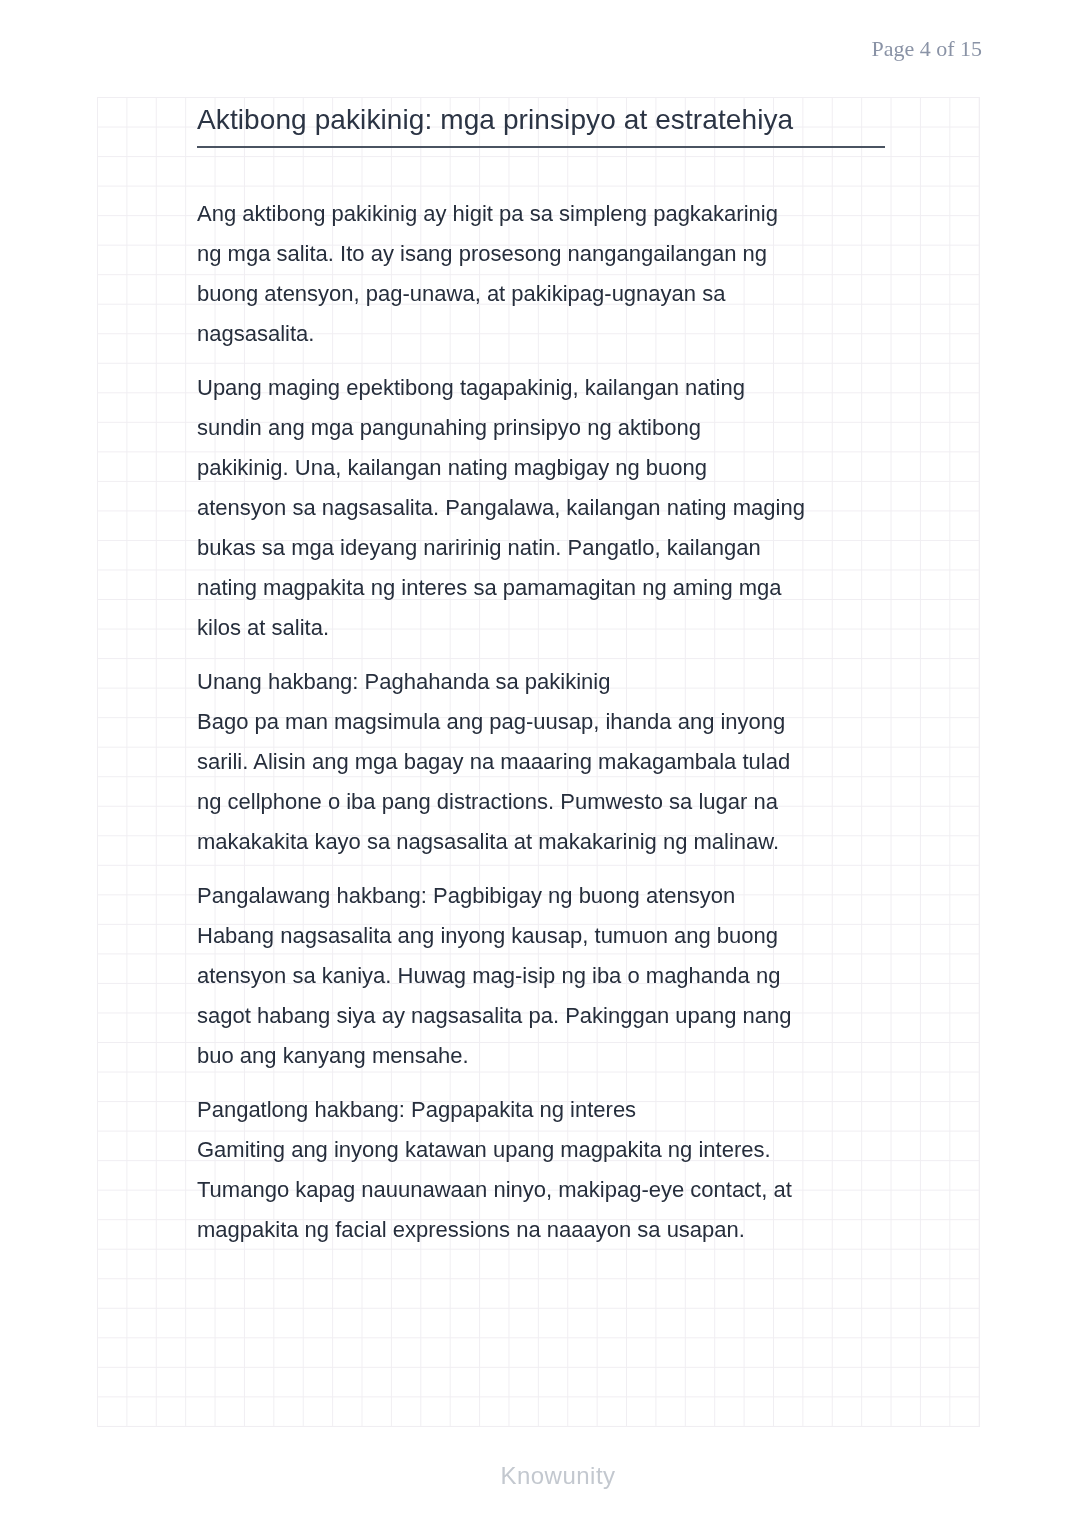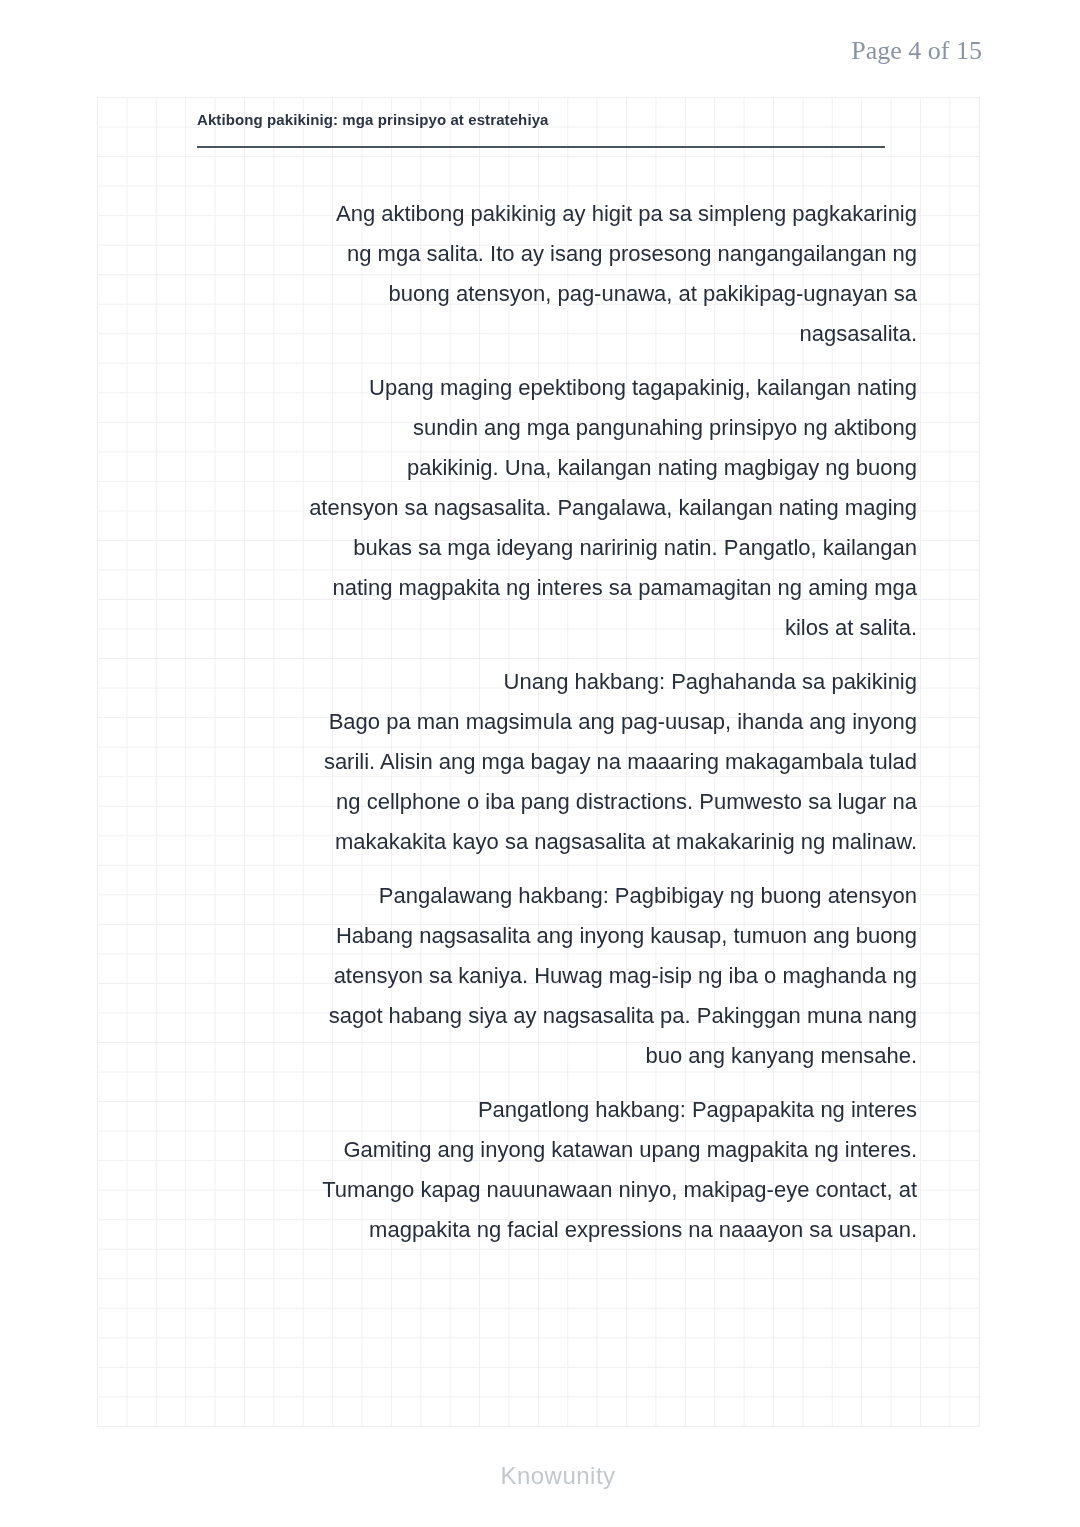--- a/index.html
+++ b/index.html
@@ -12,21 +12,21 @@
     background: #ffffff;
     font-family: "Liberation Sans", sans-serif;
     position: relative;
     overflow: hidden;
   }
   .page-indicator {
     position: absolute;
     top: 36px;
     right: 98px;
     font-family: "Liberation Serif", serif;
-    font-size: 26px;
+    font-size: 22px;
     color: #8a93a6;
   }
   .grid-bg {
     position: absolute;
     left: 97px;
     top: 97px;
     width: 882px;
     height: 1329px;
     background-image:
       linear-gradient(to right, #f0eef2 1px, transparent 1px),
@@ -44,33 +44,32 @@
   }
   .doc-section + .doc-section {
     margin-top: 11px;
   }
   .section-heading {
     margin: 0;
     width: 688px;
     padding-top: 9px;
     padding-bottom: 13px;
     border-bottom: 2px solid #4a5361;
-    font-size: 15px;
+    font-size: 28px;
     line-height: 27px;
-    font-weight: 700;
+    font-weight: 400;
     color: #2b3444;
     letter-spacing: 0.1px;
   }
   .paragraph {
     margin: 14px 0 0 0;
     font-size: 22px;
     line-height: 40px;
     color: #262e3c;
     white-space: pre-line;
-    text-align: right;
   }
   .section-heading + .paragraph {
     margin-top: 46px;
   }
   .watermark {
     position: absolute;
     left: 0;
     right: 0;
     top: 1462px;
     text-align: center;
@@ -106,21 +105,21 @@
 
   <section class="doc-section">
     <p class="paragraph">Unang hakbang: Paghahanda sa pakikinig
 Bago pa man magsimula ang pag-uusap, ihanda ang inyong
 sarili. Alisin ang mga bagay na maaaring makagambala tulad
 ng cellphone o iba pang distractions. Pumwesto sa lugar na
 makakakita kayo sa nagsasalita at makakarinig ng malinaw.</p>
     <p class="paragraph">Pangalawang hakbang: Pagbibigay ng buong atensyon
 Habang nagsasalita ang inyong kausap, tumuon ang buong
 atensyon sa kaniya. Huwag mag-isip ng iba o maghanda ng
-sagot habang siya ay nagsasalita pa. Pakinggan muna nang
+sagot habang siya ay nagsasalita pa. Pakinggan upang nang
 buo ang kanyang mensahe.</p>
     <p class="paragraph">Pangatlong hakbang: Pagpapakita ng interes
 Gamiting ang inyong katawan upang magpakita ng interes.
 Tumango kapag nauunawaan ninyo, makipag-eye contact, at
 magpakita ng facial expressions na naaayon sa usapan.</p>
   </section>
 
 </main>
 
 <div class="watermark">Knowunity</div>

